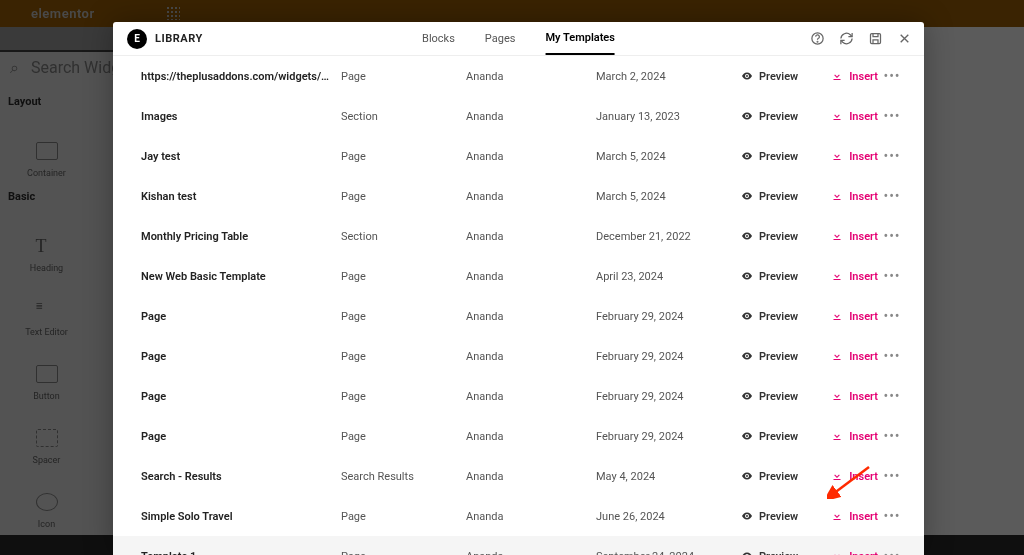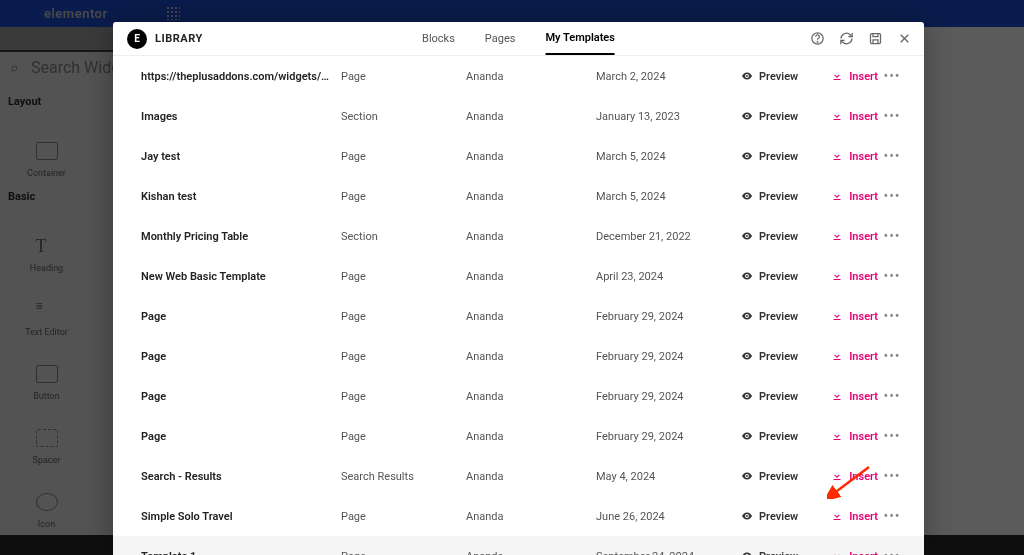--- a/index.html
+++ b/index.html
@@ -1,20 +1,20 @@
 <!DOCTYPE html>
 <html><head>
   <meta charset="utf-8">
   <style>
     * { margin: 0; padding: 0; box-sizing: border-box; font-family: -apple-system, BlinkMacSystemFont, "Segoe UI", Roboto, sans-serif; }
     body { width: 1024px; height: 555px; overflow: hidden; background: #1a1a1a; position: relative; }
 
     
     .bg-editor { position: absolute; inset: 0; filter: brightness(0.55); }
-    .bg-top { height: 27px; background: #1d4ed8; display: flex; align-items: center; color: #bbb; font-size: 13px; padding-left: 44px; }
+    .bg-top { height: 27px; background: #a16207; display: flex; align-items: center; color: #bbb; font-size: 13px; padding-left: 31px; }
     .bg-top .logo { color: #ccc; font-weight: 600; letter-spacing: 0.5px; }
     .bg-top .apps { position: absolute; left: 166px; top: 6px; width: 14px; height: 14px; background-image: radial-gradient(circle,#ccc 1px, transparent 1px); background-size: 4px 4px;}
     .bg-panel { width: 186px; background: #e9e9e9; height: 548px; position: absolute; top: 27px; left: 0; color: #2e2e2e; font-size: 11px;}
     .bg-panel .elements { padding: 6px 10px; border-bottom: 2px solid #444; font-size: 10px; background:#a3a3a3;text-align:right;}
     .bg-panel .search { padding: 6px 10px; color: #888; font-size: 16px; display:flex; gap:12px; align-items:center;}
     .bg-panel .section-label { padding: 12px 8px 6px; font-size: 11px; font-weight:700;}
     .bg-panel .widgets { display:flex; flex-wrap:wrap; }
     .bg-panel .widget { width: 50%; height: 64px; display:flex; flex-direction:column; align-items:center; justify-content:flex-end; gap:8px; color:#666; font-size:9px;}
     .bg-panel .wicon { width:22px; height:18px; border:1px solid #888; border-radius:2px;}
     .bg-panel .wicon.t { border:none; font-size:18px; font-family: serif; line-height:1;}

